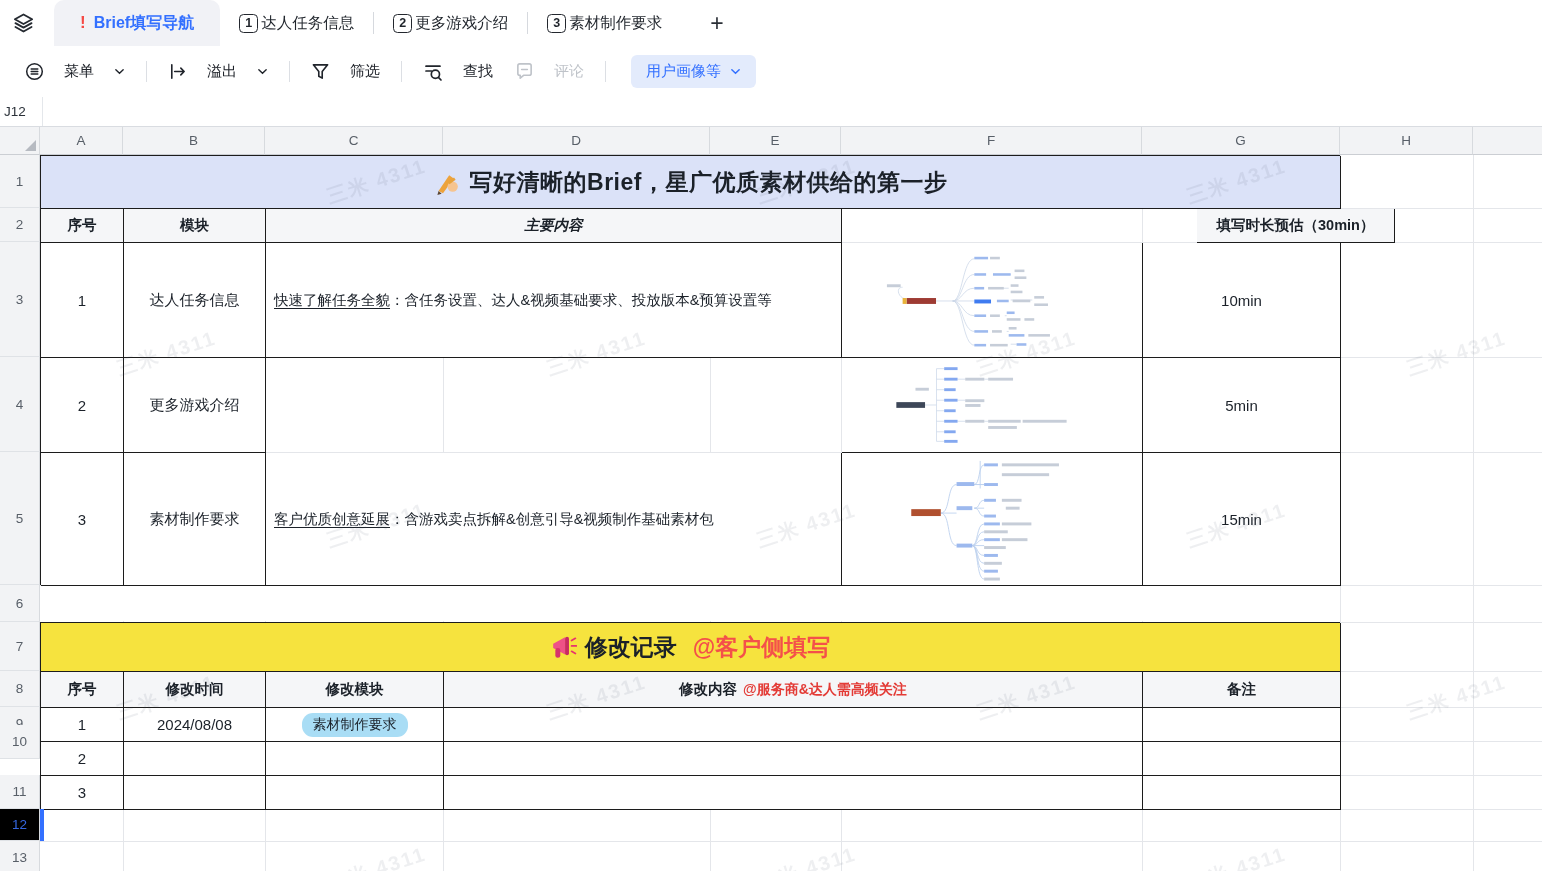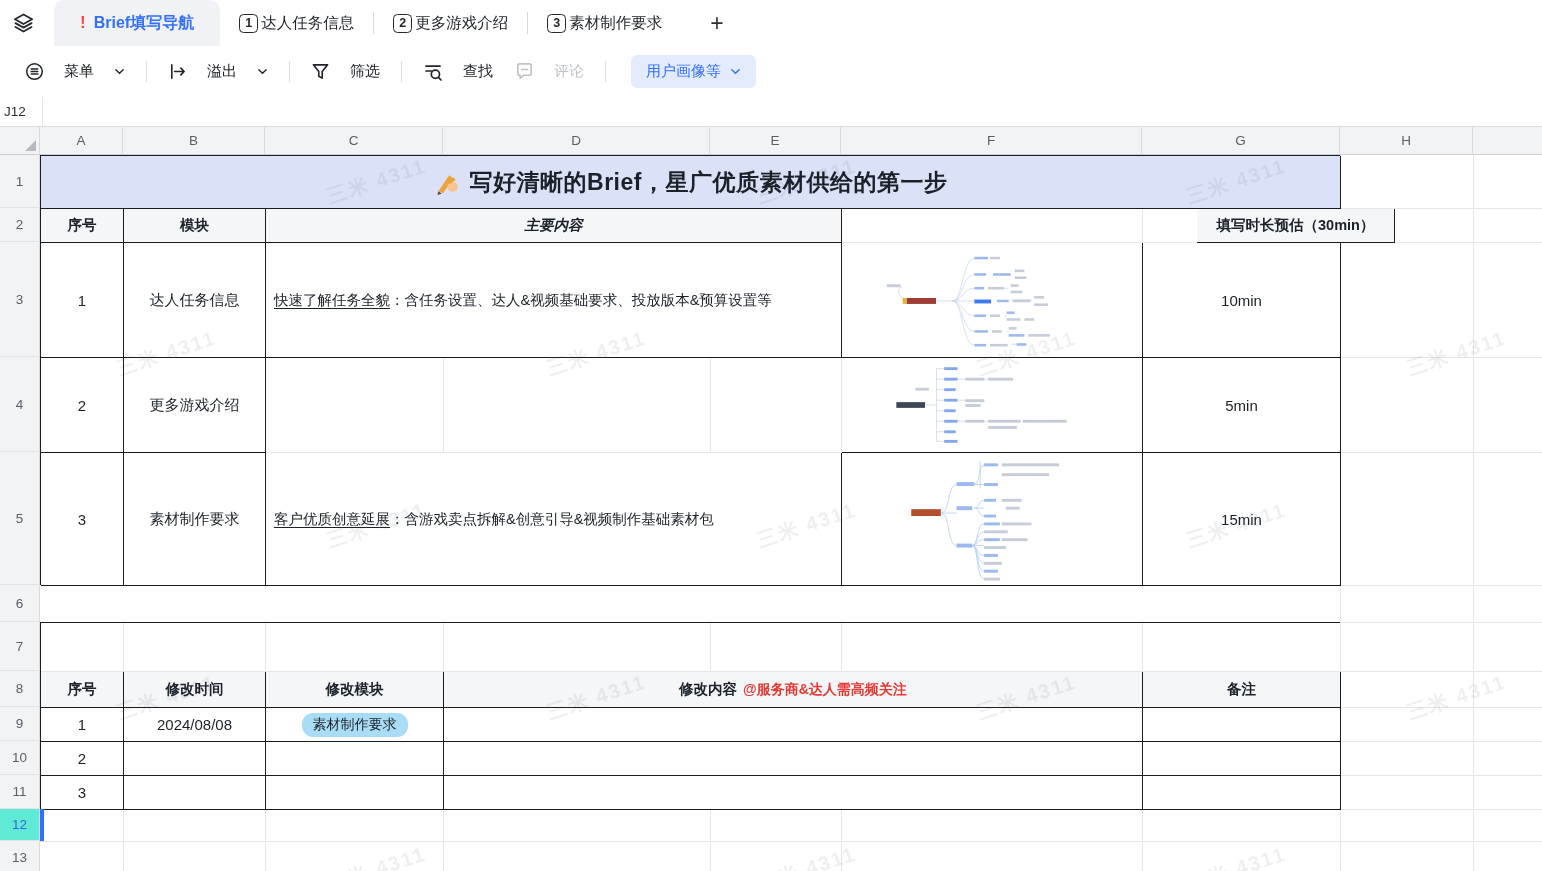--- a/index.html
+++ b/index.html
@@ -38,21 +38,21 @@
   .corner{position:absolute;left:0;top:126px;width:40px;height:29px;background:#f2f3f5;box-sizing:border-box;
           border-right:1px solid #d7dade;border-bottom:1px solid #cbced3;z-index:11;}
   .corner .tri{position:absolute;right:3px;bottom:3px;width:0;height:0;
                border-left:11px solid transparent;border-bottom:11px solid #b6bac1;}
   .colh{position:absolute;top:126px;height:29px;background:#f2f3f5;box-sizing:border-box;
         border-right:1px solid #d7dade;border-bottom:1px solid #cbced3;display:flex;align-items:center;
         justify-content:center;font-size:13.5px;color:#585f68;z-index:10;}
   .rowh{position:absolute;left:0;width:40px;background:#f2f3f5;box-sizing:border-box;
         border-right:1px solid #d7dade;border-bottom:1px solid #dfe2e6;display:flex;align-items:center;
         justify-content:center;font-size:13.5px;color:#585f68;z-index:10;}
-  .rowh.sel{background:#5eead4;color:#3567e0;}
+  .rowh.sel{background:#000000;color:#3567e0;}
   .gline{position:absolute;background:#e4e6ea;z-index:1;}
   .blankrow{position:absolute;background:#fff;z-index:2;}
   .selbar{position:absolute;left:40px;top:809px;width:4px;height:32px;background:#3370ff;z-index:7;}
 
   
   .dtable{position:absolute;border-left:1px solid #1c1c1c;border-top:1px solid #1c1c1c;z-index:3;box-sizing:border-box;}
   .tc{position:absolute;border-right:1px solid #1c1c1c;border-bottom:1px solid #1c1c1c;background:#fff;
       display:flex;align-items:center;justify-content:center;font-size:15px;box-sizing:border-box;overflow:hidden;}
   .tc.hdr{background:#f5f6f8;font-weight:700;font-size:14.5px;}
   .tc.left{justify-content:flex-start;padding:0 8px;font-size:14.5px;}
@@ -294,20 +294,30 @@
             <rect x="74" y="92.5" width="22" height="3"></rect>
           <rect x="74" y="108.5" width="18" height="3"></rect>
             <rect x="74" y="124.5" width="16" height="3"></rect>
         </g>
       </svg>
     </div>
     <div class="tc" style="left:1102px;top:297px;width:198px;height:133px;">15min</div>
   </div>
 
   <div class="dtable" style="left:40px;top:622px;width:1300px;height:187px;">
+    <div class="tc banner-cell" style="left:0;top:0;width:1300px;height:49px;">
+      <svg width="26" height="26" viewBox="0 0 24 24">
+        <path d="M2 9 L13 3 V19 L2 13 Z" fill="#ee5186"></path>
+        <rect x="13" y="2.5" width="3.6" height="17" rx="1.8" fill="#c92a63"></rect>
+        <rect x="4" y="13" width="4.6" height="9" rx="2.2" fill="#d6336c"></rect>
+        <path d="M19 6 L22.5 4 M19 11 H23.5 M19 16 L22.5 18" stroke="#e8336e" stroke-width="1.6" stroke-linecap="round"></path>
+      </svg>
+      <span>修改记录</span>
+      <span class="banner-note">@客户侧填写</span>
+    </div>
     <div class="tc hdr" style="left:0;top:49px;width:83px;height:36px;">序号</div>
     <div class="tc hdr" style="left:83px;top:49px;width:142px;height:36px;">修改时间</div>
     <div class="tc hdr" style="left:225px;top:49px;width:178px;height:36px;">修改模块</div>
     <div class="tc hdr" style="left:403px;top:49px;width:699px;height:36px;">
       <span>修改内容</span>
       <span class="hdr-note">@服务商&amp;达人需高频关注</span>
     </div>
     <div class="tc hdr" style="left:1102px;top:49px;width:198px;height:36px;">备注</div>
 
     <div class="tc" style="left:0;top:85px;width:83px;height:34px;">1</div>
@@ -345,21 +355,21 @@
     <div class="colh" style="left: 1473px; width: 142px;">I</div>
     <div class="rowh" style="top: 155px; height: 53px;">1</div>
     <div class="rowh" style="top: 208px; height: 34px;">2</div>
     <div class="rowh" style="top: 242px; height: 115px;">3</div>
     <div class="rowh" style="top: 357px; height: 95px;">4</div>
     <div class="rowh" style="top: 452px; height: 133px;">5</div>
     <div class="rowh" style="top: 585px; height: 37px;">6</div>
     <div class="rowh" style="top: 622px; height: 49px;">7</div>
     <div class="rowh" style="top: 671px; height: 36px;">8</div>
     <div class="rowh" style="top: 707px; height: 34px;">9</div>
-    <div class="rowh" style="top: 741px; height: 34px;">10</div>
+    <div class="rowh" style="top: 725px; height: 34px;">10</div>
     <div class="rowh" style="top: 775px; height: 34px;">11</div>
     <div class="rowh sel" style="top: 809px; height: 32px;">12</div>
     <div class="rowh" style="top: 841px; height: 34px;">13</div>
     <div class="gline" style="left: 123px; top: 155px; width: 1px; height: 716px;"></div>
     <div class="gline" style="left: 265px; top: 155px; width: 1px; height: 716px;"></div>
     <div class="gline" style="left: 443px; top: 155px; width: 1px; height: 716px;"></div>
     <div class="gline" style="left: 710px; top: 155px; width: 1px; height: 716px;"></div>
     <div class="gline" style="left: 841px; top: 155px; width: 1px; height: 716px;"></div>
     <div class="gline" style="left: 1142px; top: 155px; width: 1px; height: 716px;"></div>
     <div class="gline" style="left: 1340px; top: 155px; width: 1px; height: 716px;"></div>

